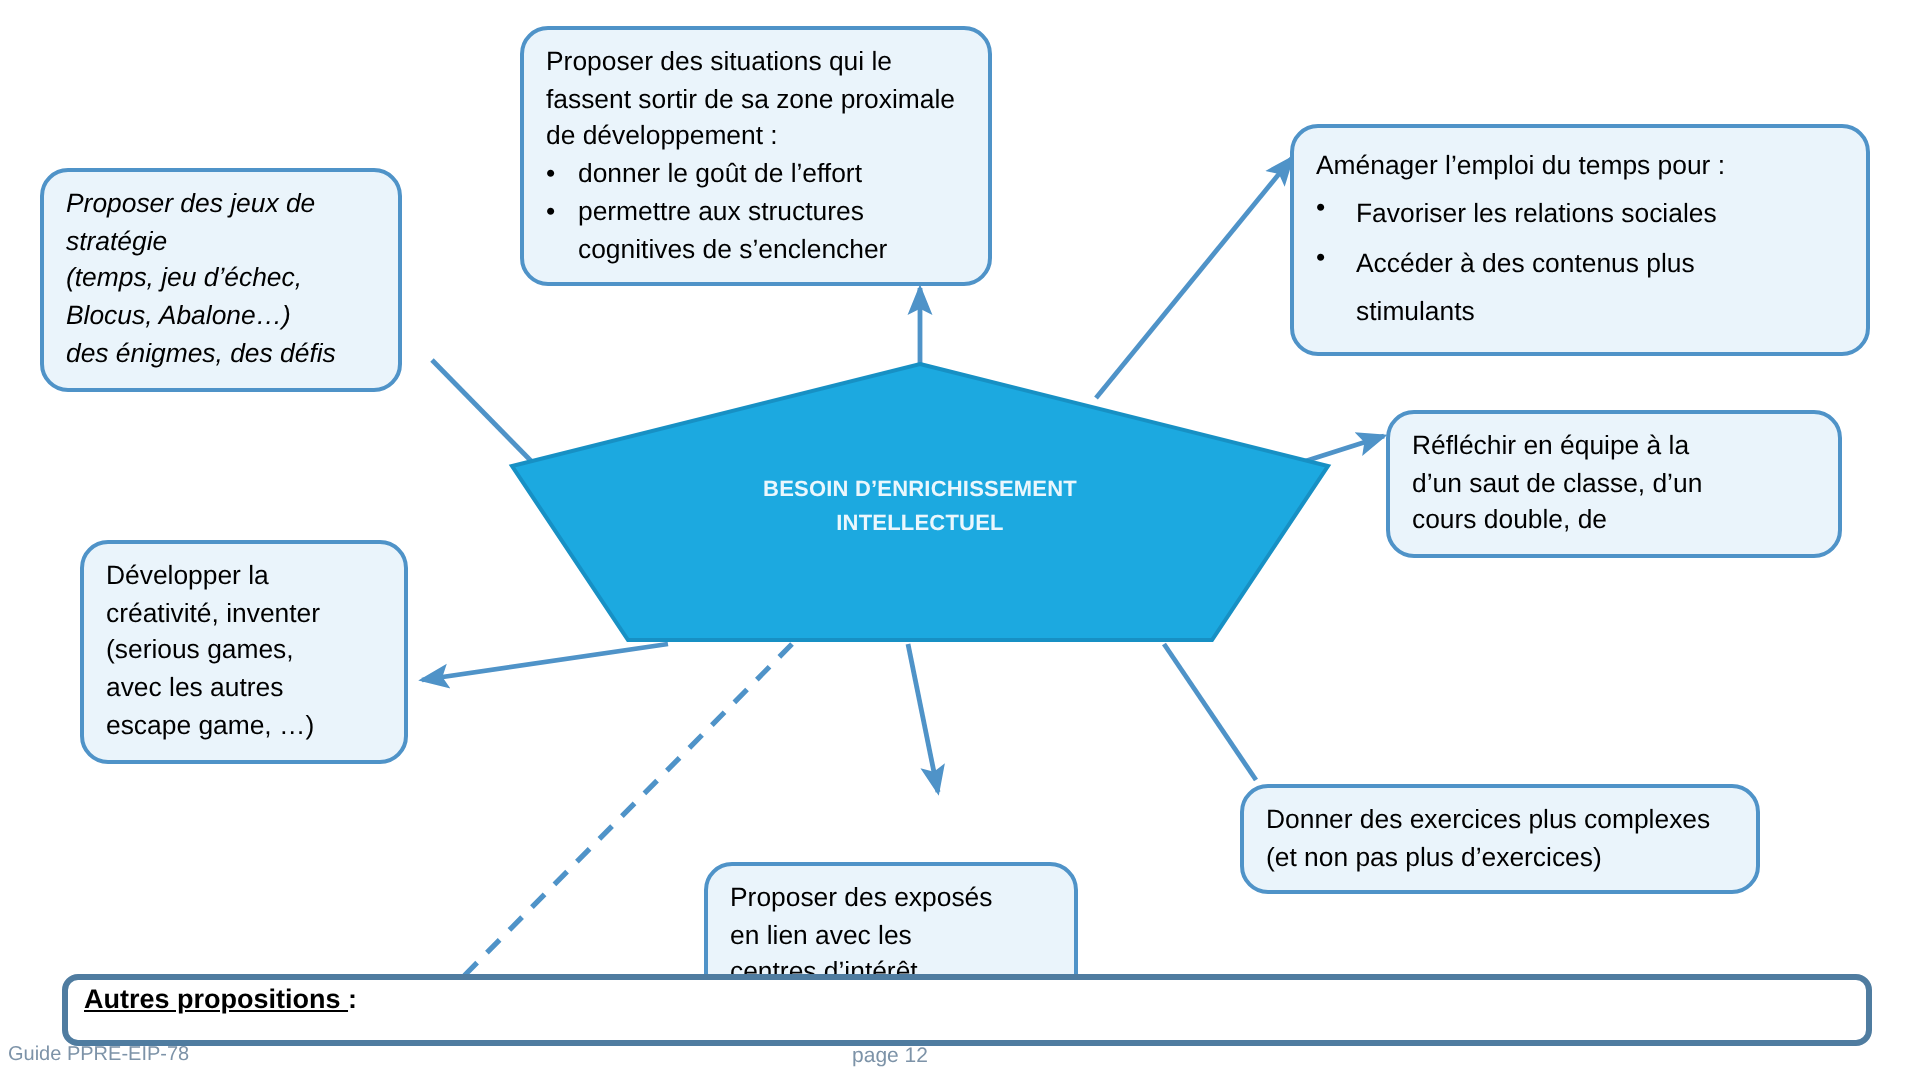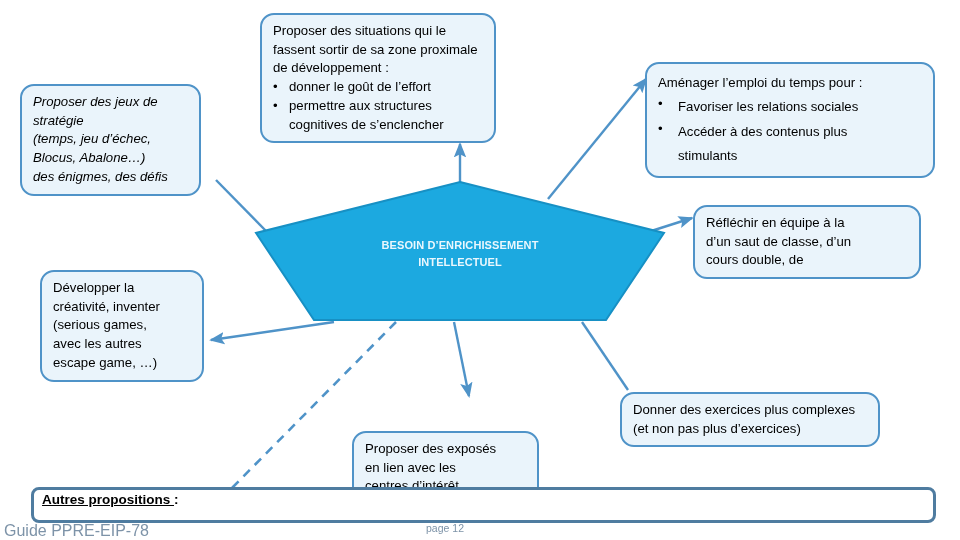--- a/index.html
+++ b/index.html
@@ -93,21 +93,21 @@
     color: #000000;
     font-weight: 600;
     z-index: 6;
   }
   #other-label .underlined { text-decoration: underline; }
 
   #footer-left {
     position: absolute;
     left: 4px;
     top: 522px;
-    font-size: 16px;
+    font-size: 10px;
     color: #7D93A8;
     z-index: 7;
   }
   #footer-page {
     position: absolute;
     left: 400px;
     top: 522px;
     width: 90px;
     text-align: center;
     font-size: 10.5px;

